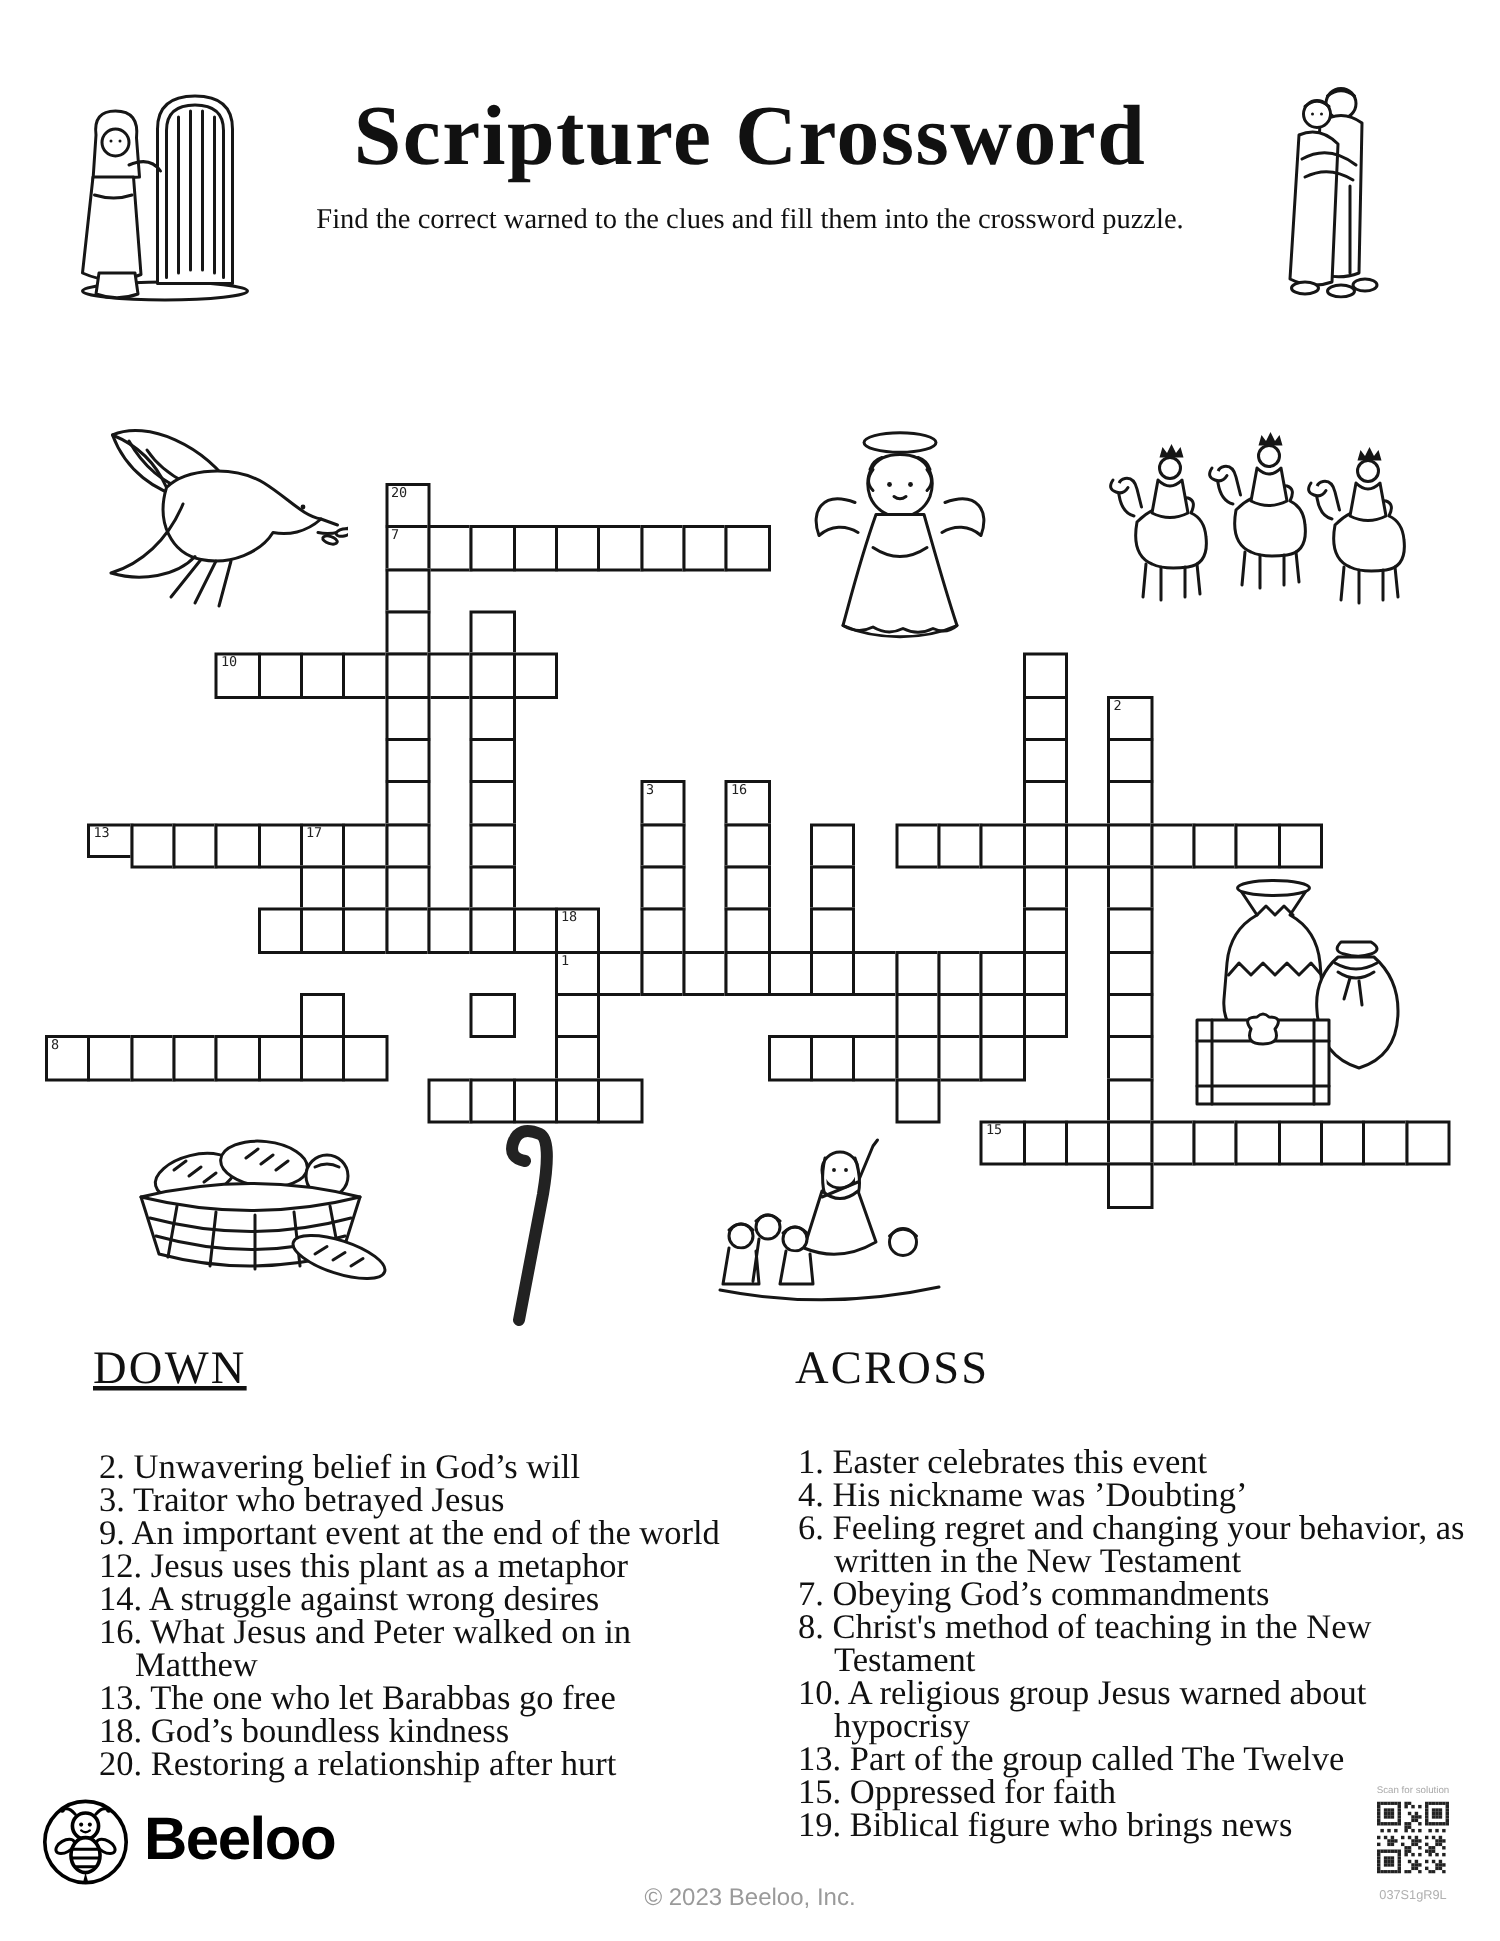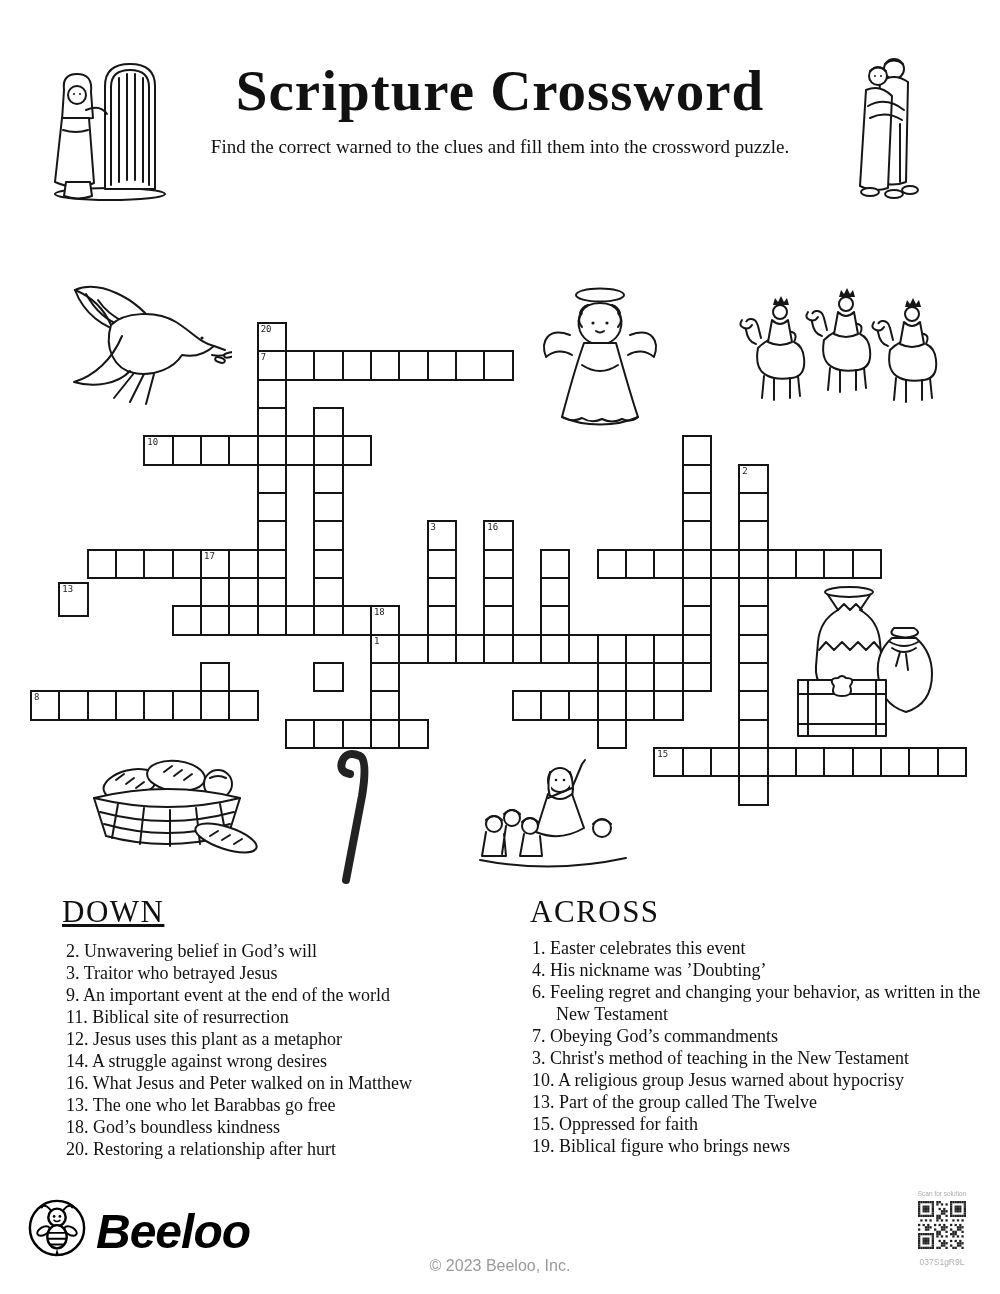--- a/index.html
+++ b/index.html
@@ -16,25 +16,25 @@
   .lineart *{stroke:#161616;fill:none;stroke-width:2;stroke-linecap:round;stroke-linejoin:round;}
   .lineart .fillw{fill:#fff;}
   .lineart .solid{fill:#161616;stroke:none;}
   
   .grid{position:absolute;left:0;top:0;}
   .cell{position:absolute;background:#fff;border:2px solid #141414;box-sizing:border-box;}
   .cellnum{position:absolute;left:2px;top:0;font-family:"DejaVu Sans Mono",monospace;
            font-size:9px;line-height:11px;color:#222;}
   
   .sec-head{position:absolute;font-size:31px;letter-spacing:1.5px;font-weight:500;}
-  .clues{position:absolute;font-size:18px;line-height:22px;}
+  .clues{position:absolute;font-size:23px;line-height:22px;margin-top:27px;}
   .clue{padding-left:24px;text-indent:-24px;}
   
   .brand{position:absolute;left:96px;top:1204px;font-family:"Liberation Sans",sans-serif;
-         font-weight:bold;font-size:48px;letter-spacing:-1px;color:#000;font-style:italic;}
+         font-weight:bold;font-size:40px;letter-spacing:-1px;color:#000;}
   .copyright{position:absolute;left:0;right:0;top:1257px;text-align:center;
              font-family:"Liberation Sans",sans-serif;font-size:16px;color:#9a9a9a;}
   .qrwrap{position:absolute;left:916px;top:1190px;width:52px;text-align:center;
           font-family:"Liberation Sans",sans-serif;color:#aaa;}
   .qrcaption{font-size:6.5px;margin-bottom:4px;white-space:nowrap;}
   .qrcode-id{font-size:8.5px;margin-top:4px;color:#b0b0b0;}
 </style>
 </head>
 <body>
 
@@ -233,21 +233,21 @@
       <div class="cell" style="left: 256.64px; top: 520.31px; width: 30.33px; height: 30.33px;"></div>
       <div class="cell" style="left: 313.3px; top: 520.31px; width: 30.33px; height: 30.33px;"></div>
       <div class="cell" style="left: 426.62px; top: 520.31px; width: 30.33px; height: 30.33px;">
         <span class="cellnum">3</span>
       </div>
       <div class="cell" style="left: 483.28px; top: 520.31px; width: 30.33px; height: 30.33px;">
         <span class="cellnum">16</span>
       </div>
       <div class="cell" style="left: 681.59px; top: 520.31px; width: 30.33px; height: 30.33px;"></div>
       <div class="cell" style="left: 738.25px; top: 520.31px; width: 30.33px; height: 30.33px;"></div>
-      <div class="cell" style="left: 58.33px; top: 548.64px; width: 30.33px; height: 35px; margin-top: 33px;">
+      <div class="cell" style="left: 58.33px; top: 548.64px; width: 30.33px; height: 23px;">
         <span class="cellnum">13</span>
       </div>
       <div class="cell" style="left: 86.66px; top: 548.64px; width: 30.33px; height: 30.33px;"></div>
       <div class="cell" style="left: 114.99px; top: 548.64px; width: 30.33px; height: 30.33px;"></div>
       <div class="cell" style="left: 143.32px; top: 548.64px; width: 30.33px; height: 30.33px;"></div>
       <div class="cell" style="left: 171.65px; top: 548.64px; width: 30.33px; height: 30.33px;"></div>
       <div class="cell" style="left: 199.98px; top: 548.64px; width: 30.33px; height: 30.33px;">
         <span class="cellnum">17</span>
       </div>
       <div class="cell" style="left: 228.31px; top: 548.64px; width: 30.33px; height: 30.33px;"></div>
@@ -352,36 +352,35 @@
       <div class="cell" style="left: 908.23px; top: 746.95px; width: 30.33px; height: 30.33px;"></div>
       <div class="cell" style="left: 936.56px; top: 746.95px; width: 30.33px; height: 30.33px;"></div>
       <div class="cell" style="left: 738.25px; top: 775.28px; width: 30.33px; height: 30.33px;"></div>
     </div>
 
   <div class="sec-head" style="left:62px;top:894px;text-decoration:underline;">DOWN</div>
   <div class="clues" style="left:66px;top:940px;width:436px;" id="downClues">
       <div class="clue">2. Unwavering belief in God’s will</div>
       <div class="clue">3. Traitor who betrayed Jesus</div>
       <div class="clue">9. An important event at the end of the world</div>
-      <div class="clue">11. Biblical site of resurrection</div>
       <div class="clue">12. Jesus uses this plant as a metaphor</div>
       <div class="clue">14. A struggle against wrong desires</div>
       <div class="clue">16. What Jesus and Peter walked on in Matthew</div>
       <div class="clue">13. The one who let Barabbas go free</div>
       <div class="clue">18. God’s boundless kindness</div>
       <div class="clue">20. Restoring a relationship after hurt</div>
     </div>
 
   <div class="sec-head" style="left:530px;top:894px;">ACROSS</div>
   <div class="clues" style="left:532px;top:937px;width:452px;" id="acrossClues">
       <div class="clue">1. Easter celebrates this event</div>
       <div class="clue">4. His nickname was ’Doubting’</div>
       <div class="clue">6. Feeling regret and changing your behavior, as written in the New Testament</div>
       <div class="clue">7. Obeying God’s commandments</div>
-      <div class="clue">3. Christ's method of teaching in the New Testament</div>
+      <div class="clue">8. Christ's method of teaching in the New Testament</div>
       <div class="clue">10. A religious group Jesus warned about hypocrisy</div>
       <div class="clue">13. Part of the group called The Twelve</div>
       <div class="clue">15. Oppressed for faith</div>
       <div class="clue">19. Biblical figure who brings news</div>
     </div>
 
   <div class="illus" style="left:26px;top:1198px;">
     <svg width="62" height="62" viewBox="0 0 64 64">
       <circle cx="32" cy="31" r="28" fill="none" stroke="#000" stroke-width="2.5"></circle>
       <path d="M25,12 q-5,-6 -9,-3 M39,12 q5,-6 9,-3" fill="none" stroke="#000" stroke-width="2" stroke-linecap="round"></path>

